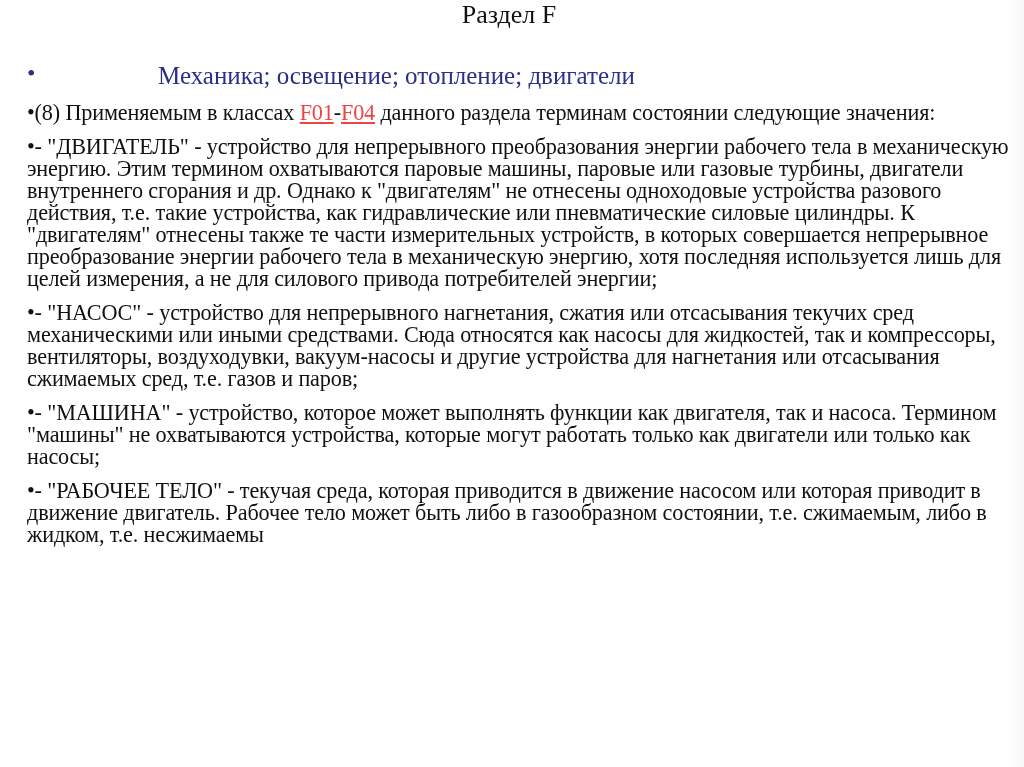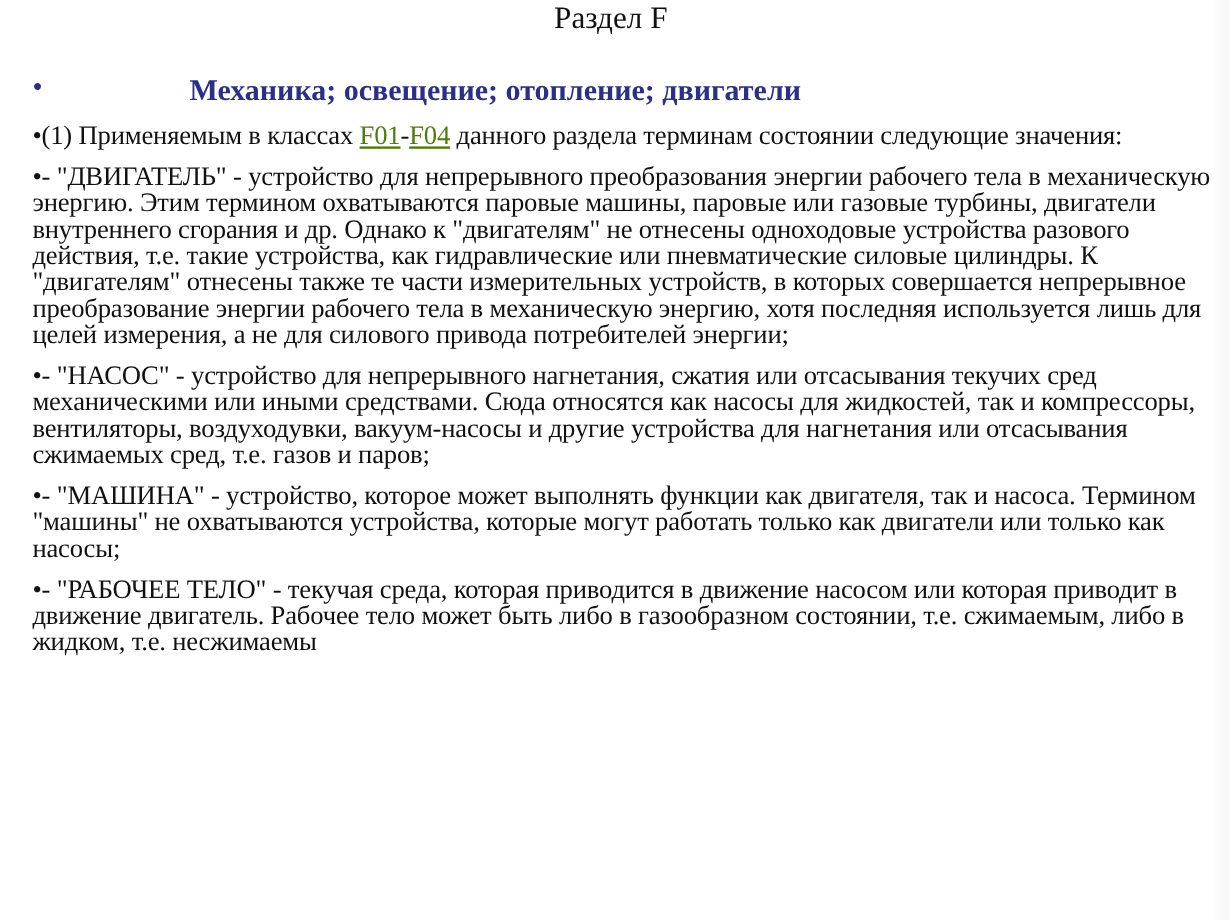--- a/index.html
+++ b/index.html
@@ -16,50 +16,50 @@
     text-align:center; font-size:26px; line-height:30px;
     transform: translateX(-3px);
   }
   .heading-row {
     position:absolute; left:0; top:60px; width:1024px; height:34px;
   }
   .heading-bullet {
     position:absolute; left:27px; top:0; font-size:24px; color:#2b2f86;
   }
   .heading-text {
-    position:absolute; left:158px; top:0; font-size:25px; font-weight:bold;
+    position:absolute; left:158px; top:0; font-size:25px; font-weight:normal;
     color:#2b2f86; line-height:32px; white-space:nowrap;
   }
   .content {
     position:absolute; left:27px; top:102px; width:990px;
   }
   .para {
     font-size:22.2px; line-height:22px; margin:0 0 12px 0;
     letter-spacing:-0.15px;
   }
-  .link { color:#4d7c0f; text-decoration:underline; cursor:pointer; }
+  .link { color:#ef4444; text-decoration:underline; cursor:pointer; }
   .edge {
     position:absolute; right:0; top:0; width:14px; height:767px;
     background:linear-gradient(to right,#ffffff,#f6f6f6);
   }
 </style>
 </head>
 <body>
 
 <div class="slide">
   <div class="section-title">Раздел F</div>
 
   <div class="heading-row">
     <span class="heading-bullet">•</span>
     <span class="heading-text">Механика; освещение; отопление; двигатели</span>
   </div>
 
   <div class="content">
 
-    <p class="para"><span>•(1) Применяемым в классах </span><span class="link">F01</span><span>-</span><span class="link">F04</span><span> данного раздела терминам состоянии следующие значения:</span></p>
+    <p class="para"><span>•(8) Применяемым в классах </span><span class="link">F01</span><span>-</span><span class="link">F04</span><span> данного раздела терминам состоянии следующие значения:</span></p>
 
     <p class="para">•- "ДВИГАТЕЛЬ" - устройство для непрерывного преобразования энергии рабочего тела в механическую энергию. Этим термином охватываются паровые машины, паровые или газовые турбины, двигатели внутреннего сгорания и др. Однако к "двигателям" не отнесены одноходовые устройства разового действия, т.е. такие устройства, как гидравлические или пневматические силовые цилиндры. К "двигателям" отнесены также те части измерительных устройств, в которых совершается непрерывное преобразование энергии рабочего тела в механическую энергию, хотя последняя используется лишь для целей измерения, а не для силового привода потребителей энергии;</p>
 
     <p class="para">•- "НАСОС" - устройство для непрерывного нагнетания, сжатия или отсасывания текучих сред механическими или иными средствами. Сюда относятся как насосы для жидкостей, так и компрессоры, вентиляторы, воздуходувки, вакуум-насосы и другие устройства для нагнетания или отсасывания сжимаемых сред, т.е. газов и паров;</p>
 
     <p class="para">•- "МАШИНА" - устройство, которое может выполнять функции как двигателя, так и насоса. Термином "машины" не охватываются устройства, которые могут работать только как двигатели или только как насосы;</p>
 
     <p class="para">•- "РАБОЧЕЕ ТЕЛО" - текучая среда, которая приводится в движение насосом или которая приводит в движение двигатель. Рабочее тело может быть либо в газообразном состоянии, т.е. сжимаемым, либо в жидком, т.е. несжимаемы</p>
   </div>
 

